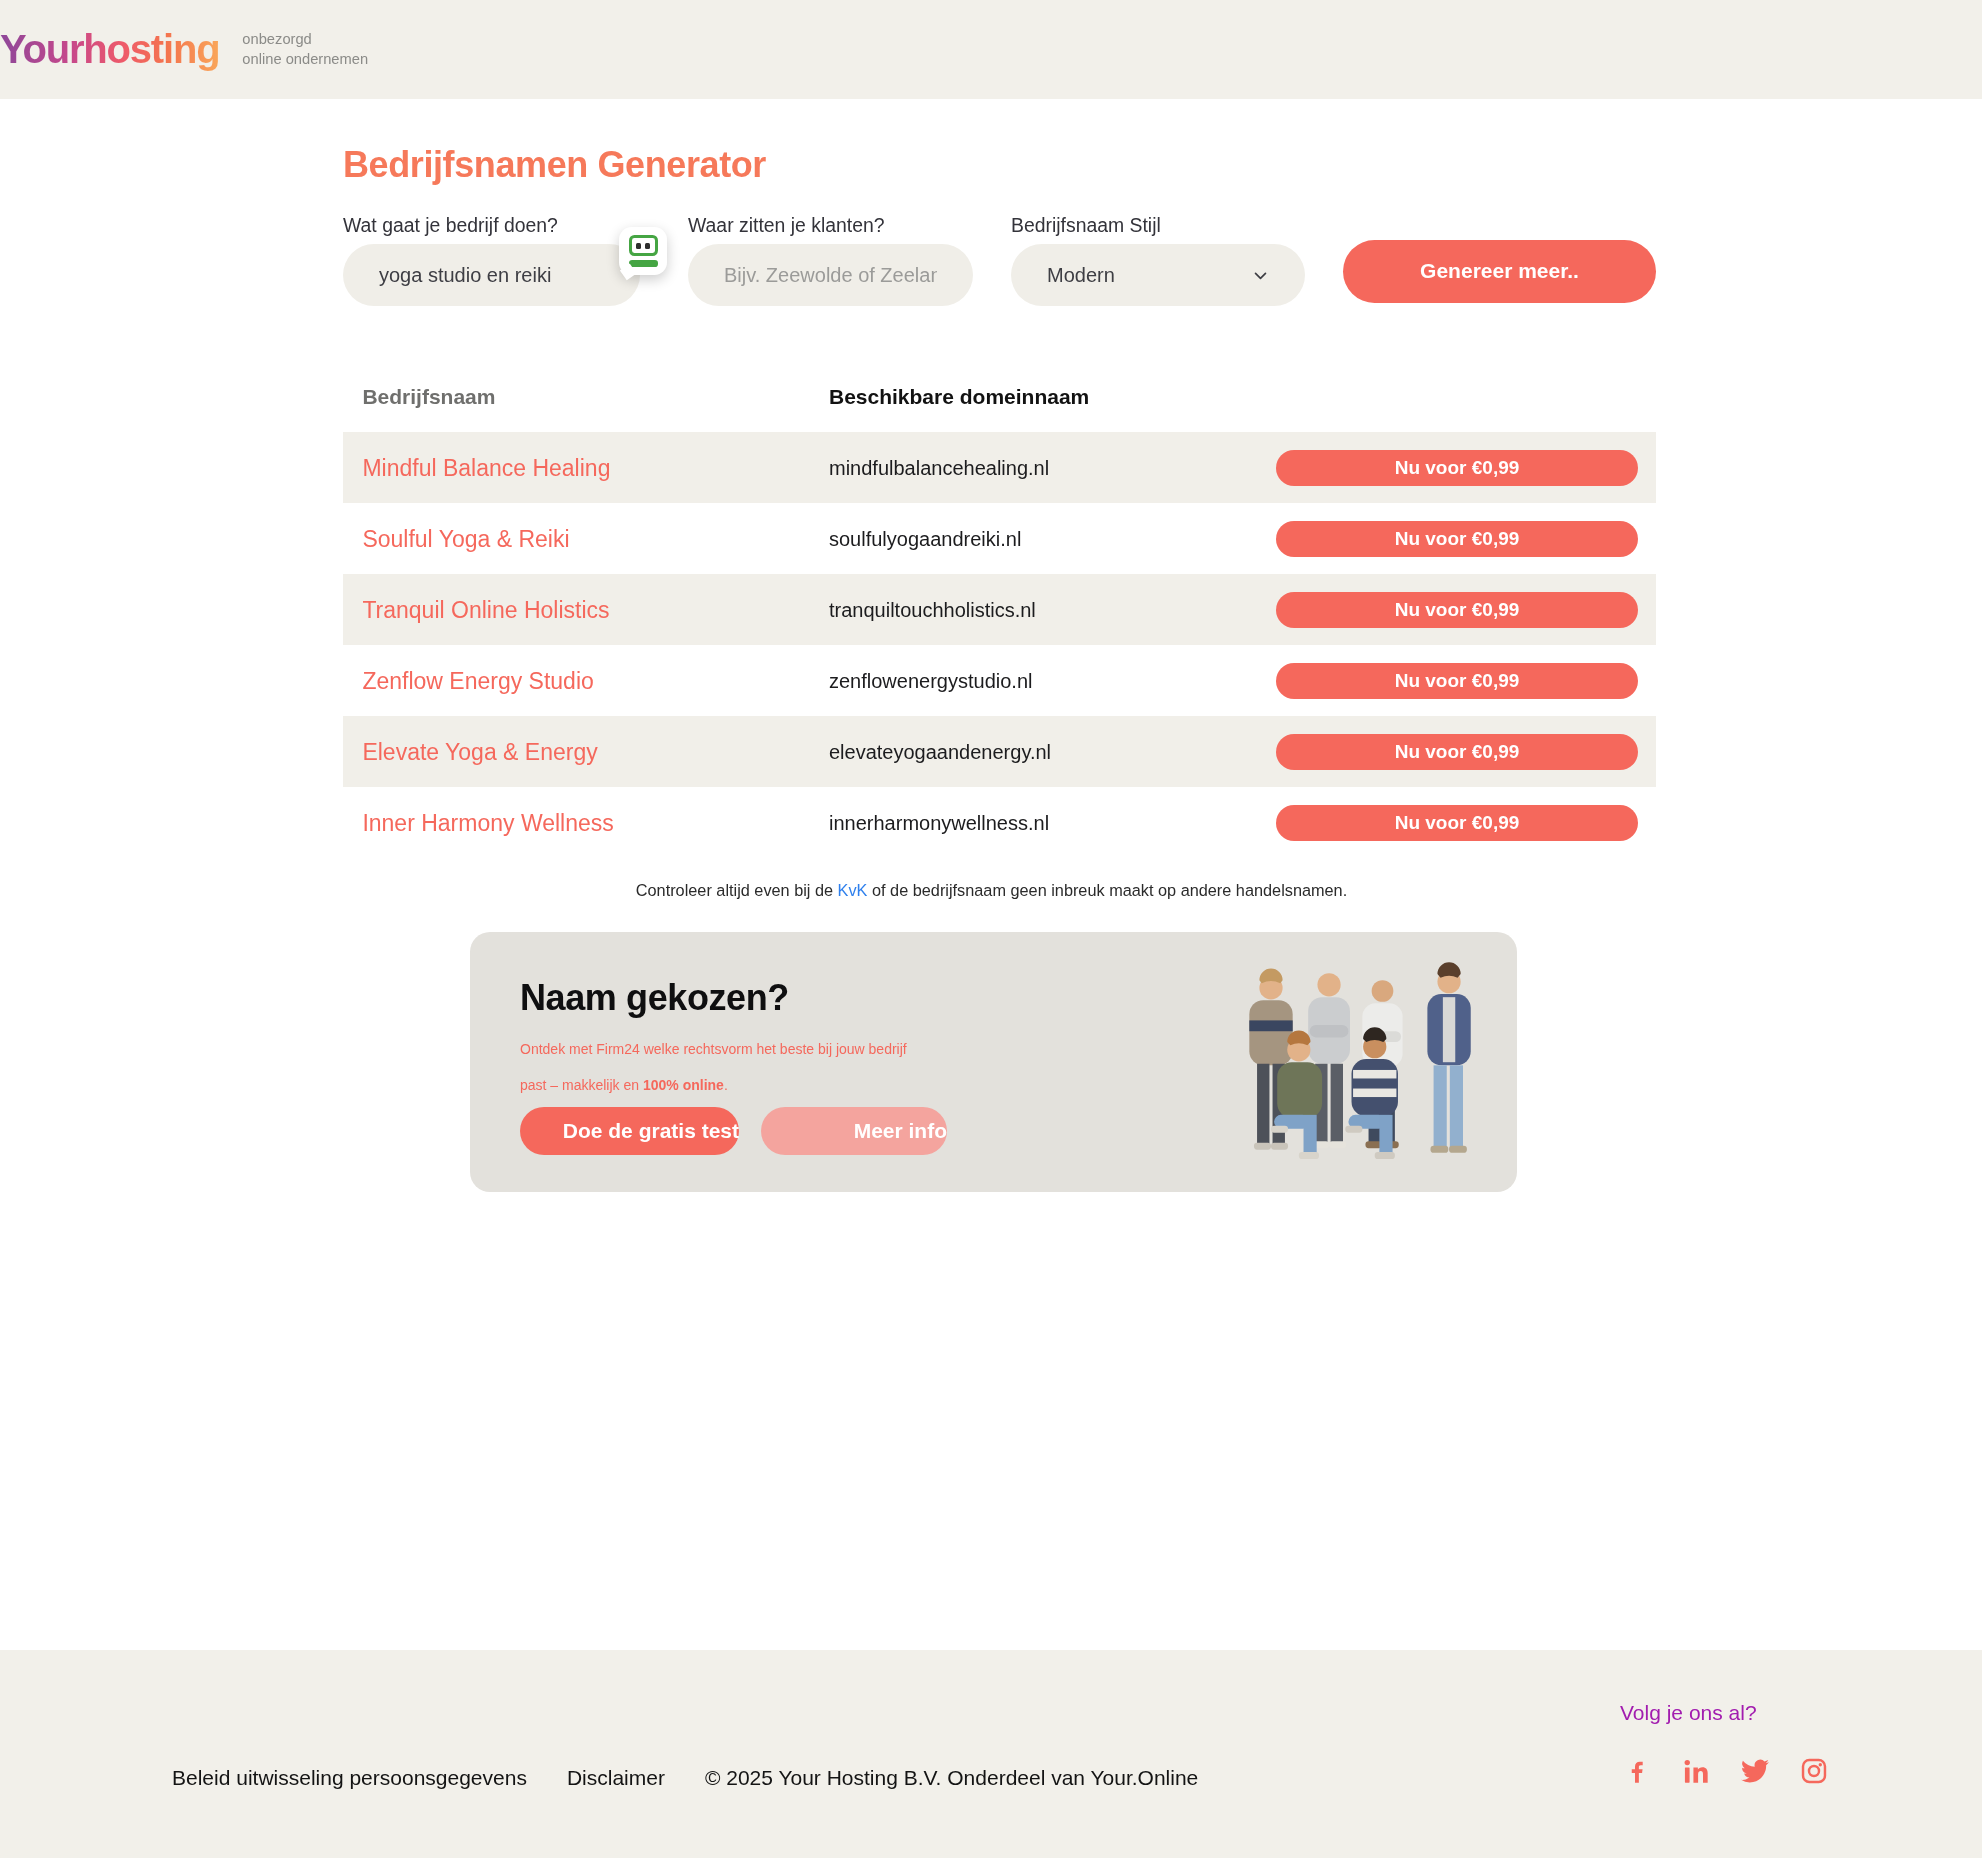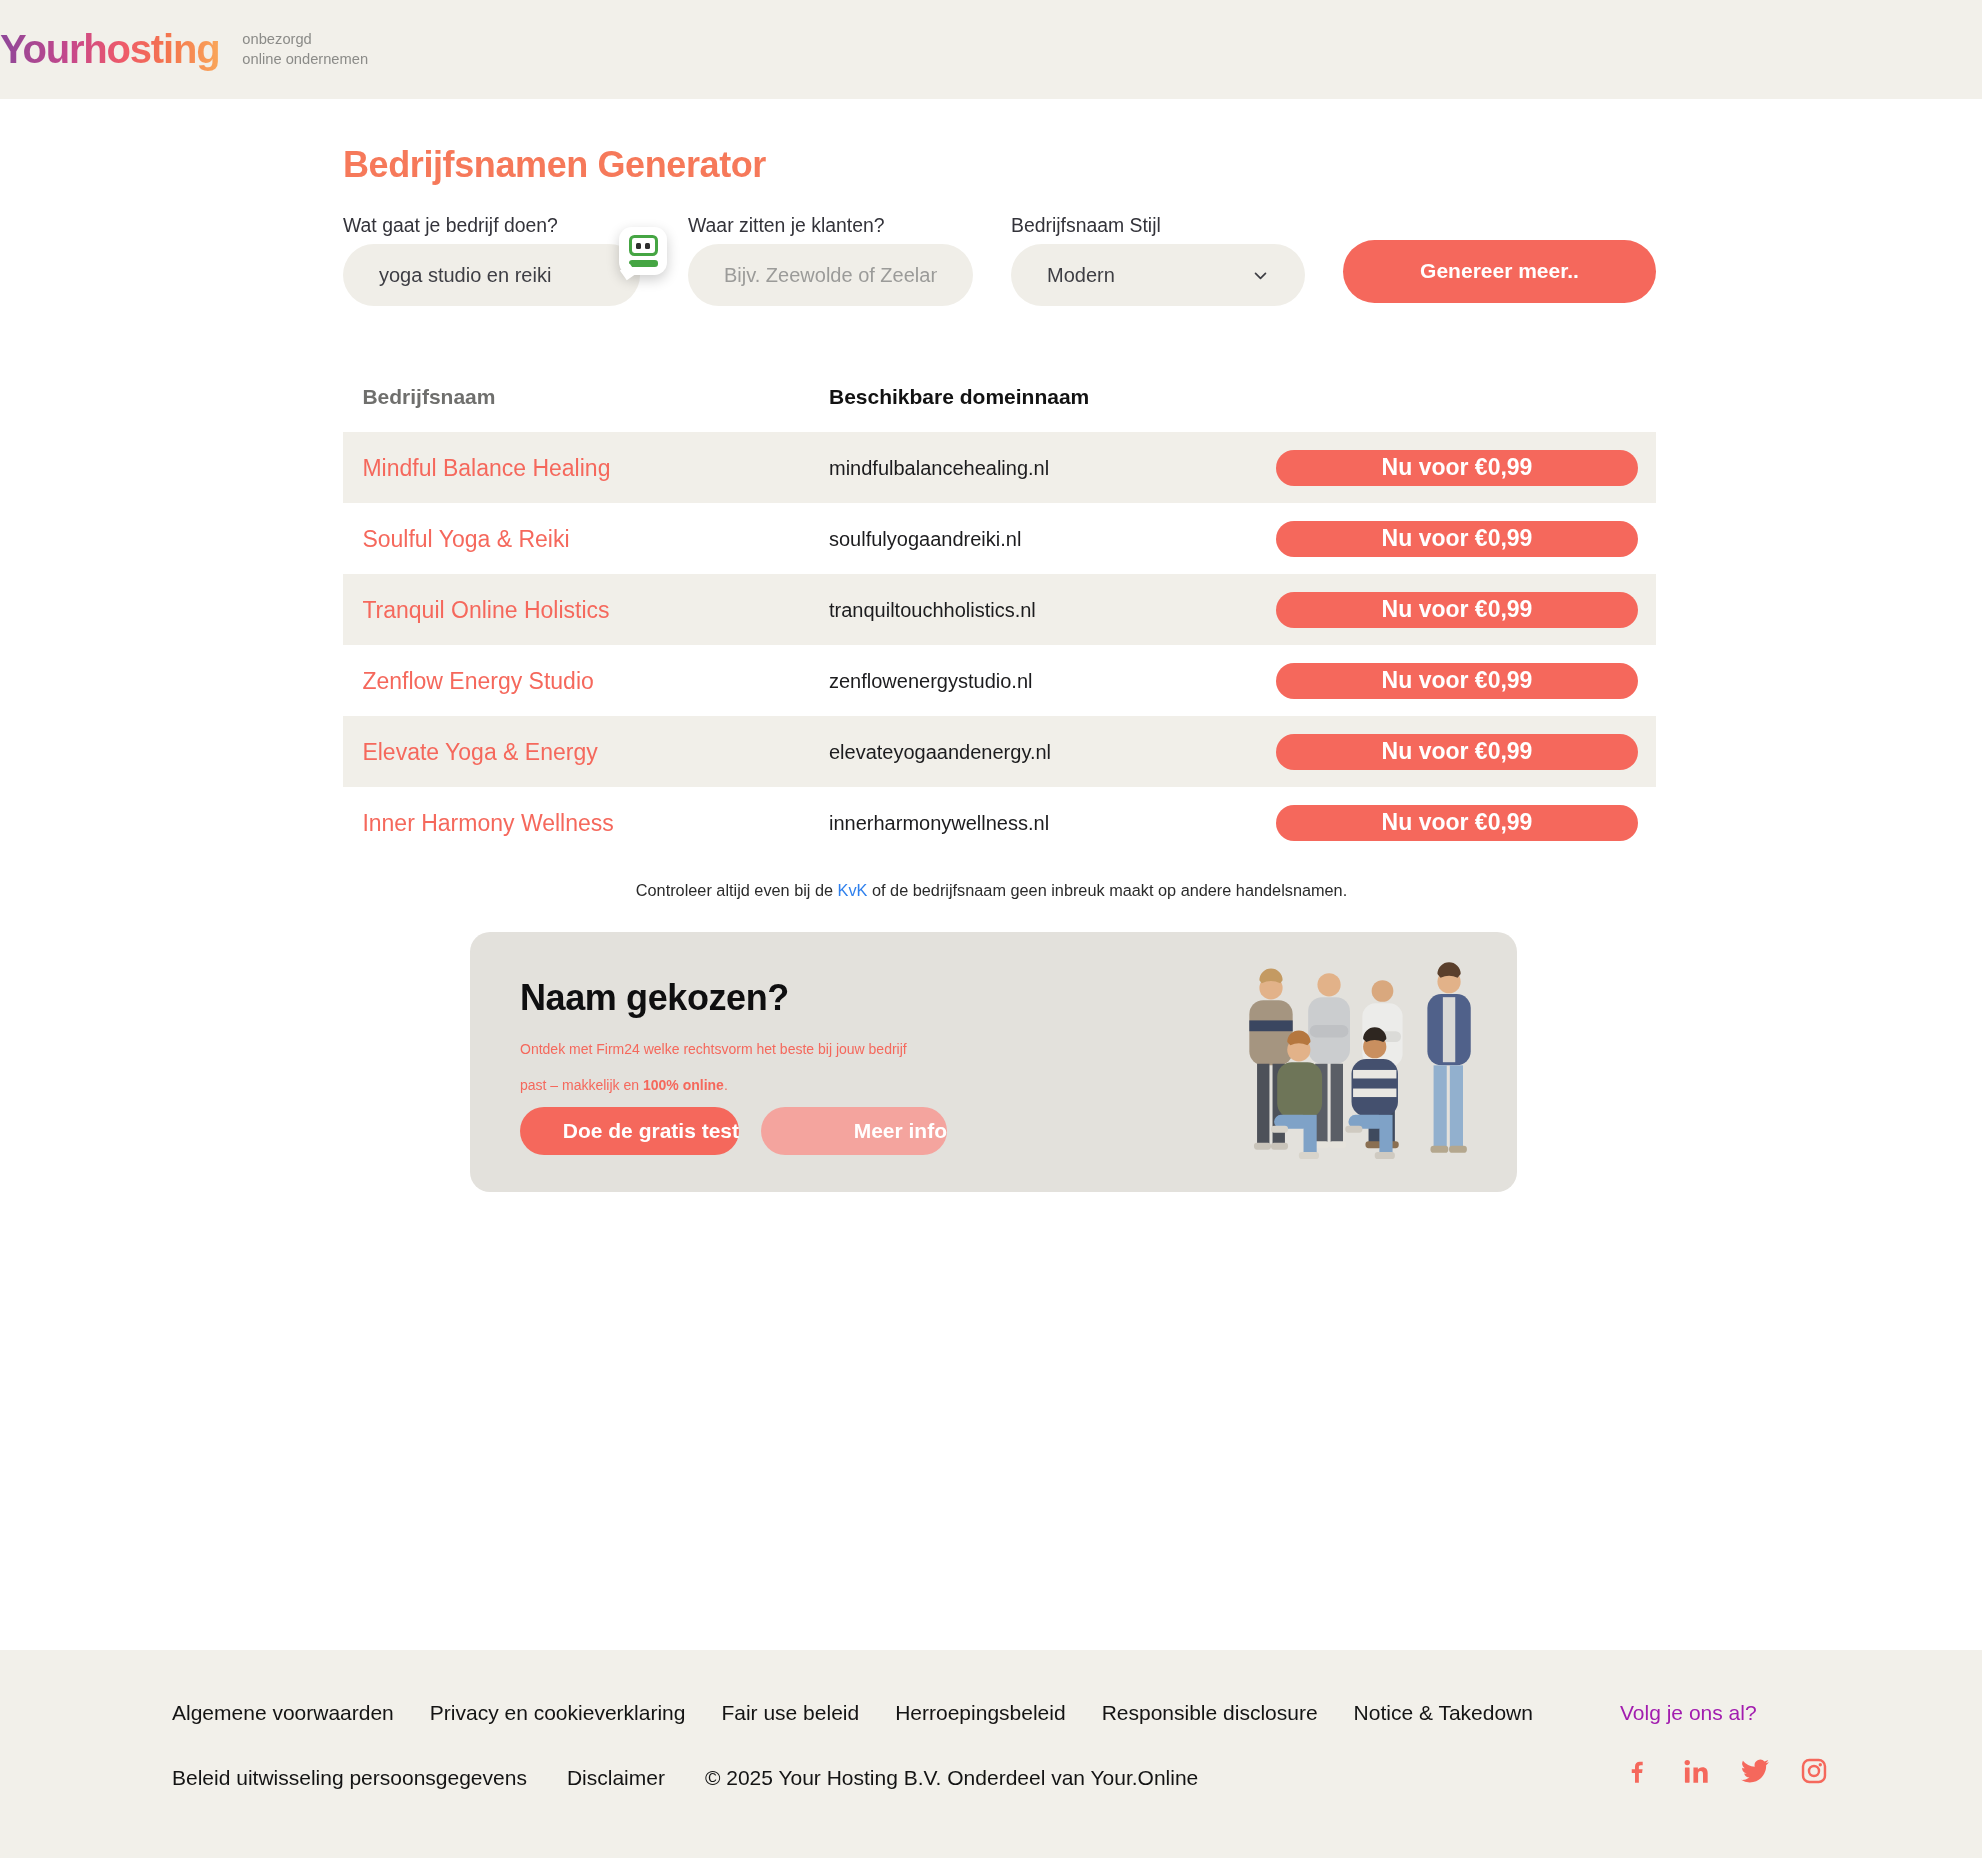--- a/index.html
+++ b/index.html
@@ -81,21 +81,21 @@
     position:absolute; left:19.4px; top:50%; transform:translateY(-50%);
     color:#F5685C; font-size:23px; cursor:pointer;
   }
   .row .dom {
     position:absolute; left:486px; top:50%; transform:translateY(-50%);
     color:#1c1c1e; font-size:20px;
   }
   .row .price {
     position:absolute; right:18px; top:50%; transform:translateY(-50%);
     width:362px; height:36px; border:none; border-radius:18.6px;
-    background:#F5685C; color:#fff; font-size:23px; font-weight:700;
+    background:#F5685C; color:#fff; font-size:19px; font-weight:700;
     font-family:"Liberation Sans",sans-serif; cursor:pointer;
   }
   .disclaimer {
     position:absolute; left:0; top:881px; width:1983px; text-align:center;
     font-size:16.3px; color:#2B2B2B;
   }
   .disclaimer a { color:#2F80ED; text-decoration:none; cursor:pointer; }
 
   
   .promo {
@@ -287,28 +287,20 @@
       <rect x="168" y="166" width="56" height="11" fill="#E9E7E2"></rect>
       <rect x="162" y="200" width="48" height="18" rx="9" fill="#7FA2C7"></rect>
       <rect x="202" y="200" width="17" height="50" fill="#7FA2C7"></rect>
       <rect x="196" y="248" width="26" height="9" rx="4" fill="#CFCac1"></rect>
       <rect x="158" y="214" width="22" height="9" rx="4" fill="#CFCAC1"></rect>
     </g>
   </svg>
 </section>
 
 <footer class="footer">
-  <nav class="foot-links1">
-    <a>Algemene voorwaarden</a>
-    <a>Privacy en cookieverklaring</a>
-    <a>Fair use beleid</a>
-    <a>Herroepingsbeleid</a>
-    <a>Responsible disclosure</a>
-    <a>Notice &amp; Takedown</a>
-  </nav>
 
   <div class="follow-heading">Volg je ons al?</div>
 
   <nav class="foot-links2">
     <a>Beleid uitwisseling persoonsgegevens</a>
     <a>Disclaimer</a>
     <span class="copy">© 2025 Your Hosting B.V. Onderdeel van Your.Online</span>
   </nav>
 
   <div class="socials">

